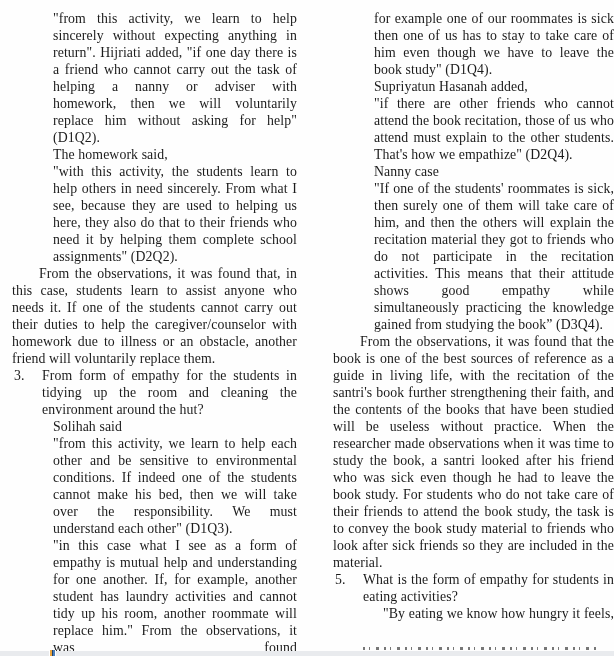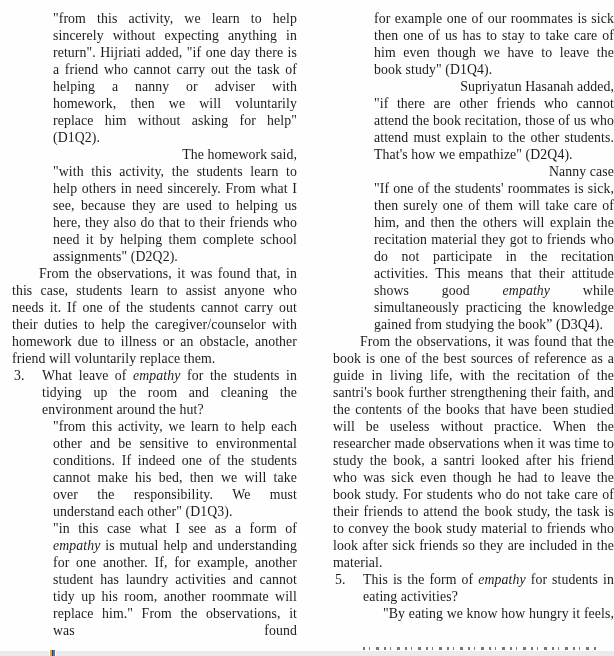--- a/index.html
+++ b/index.html
@@ -16,28 +16,28 @@
     position:absolute;top:10px;
     font-size:13.8px;line-height:17px;
     text-align:justify;
     letter-spacing:.1px;
   }
   .col-left{left:12px;width:285px;}
   .col-right{left:333px;width:281px;}
 
   .block{margin:0;}
   .block.quote{padding-left:41px;}
-  .block.speaker{padding-left:41px;text-align:right;}
+  .block.speaker{padding-left:41px;text-align:left;}
   .block.paragraph{text-indent:27px;}
   .block.numbered{display:flex;}
   .block.numbered .num{flex:none;width:30px;padding-left:2px;box-sizing:border-box;text-align:left;}
   .block.numbered .body{flex:1;text-align:justify;}
   .justify-last{text-align-last:justify;}
   .first-indent{text-indent:9px;}
-  .italic{font-style:italic;}
+  .italic{}
 
   
   .clipped-line{
     position:absolute;left:363px;top:647px;width:236px;height:3px;
     background:repeating-linear-gradient(90deg,
       #4a4a4a 0 2px, transparent 2px 6px,
       #4a4a4a 6px 7px, transparent 7px 13px,
       #4a4a4a 13px 16px, transparent 16px 21px);
     opacity:.75;
   }
@@ -61,35 +61,36 @@
 <body>
 
 <div class="page" style="background: rgb(254, 254, 254); color: rgb(27, 27, 27);">
   <div class="col col-left">
       <div class="block quote"><span>"from this activity, we learn to help sincerely without expecting anything in return". Hijriati added, "if one day there is a friend who cannot carry out the task of helping a nanny or adviser with homework, then we will voluntarily replace him without asking for help" (D1Q2).</span></div>
       <div class="block speaker"><span>The homework said,</span></div>
       <div class="block quote"><span>"with this activity, the students learn to help others in need sincerely. From what I see, because they are used to helping us here, they also do that to their friends who need it by helping them complete school assignments" (D2Q2).</span></div>
       <div class="block paragraph"><span>From the observations, it was found that, in this case, students learn to assist anyone who needs it. If one of the students cannot carry out their duties to help the caregiver/counselor with homework due to illness or an obstacle, another friend will voluntarily replace them.</span></div>
       <div class="block numbered">
         <span class="num">3.</span>
-        <span class="body"><span>What leave of </span><span class="italic">empathy</span><span> for the students in tidying up the room and cleaning the environment around the hut?</span></span>
+        <span class="body"><span>From form of </span><span class="italic">empathy</span><span> for the students in tidying up the room and cleaning the environment around the hut?</span></span>
       </div>
+      <div class="block speaker"><span>Solihah said</span></div>
       <div class="block quote"><span>"from this activity, we learn to help each other and be sensitive to environmental conditions. If indeed one of the students cannot make his bed, then we will take over the responsibility. We must understand each other" (D1Q3).</span></div>
       <div class="block quote justify-last"><span>"in this case what I see as a form of </span><span class="italic">empathy</span><span> is mutual help and understanding for one another. If, for example, another student has laundry activities and cannot tidy up his room, another roommate will replace him." From the observations, it was found</span></div>
     </div>
   <div class="col col-right">
       <div class="block quote"><span>for example one of our roommates is sick then one of us has to stay to take care of him even though we have to leave the book study" (D1Q4).</span></div>
       <div class="block speaker"><span>Supriyatun Hasanah added,</span></div>
       <div class="block quote"><span>"if there are other friends who cannot attend the book recitation, those of us who attend must explain to the other students. That's how we empathize" (D2Q4).</span></div>
       <div class="block speaker"><span>Nanny case</span></div>
       <div class="block quote"><span>"If one of the students' roommates is sick, then surely one of them will take care of him, and then the others will explain the recitation material they got to friends who do not participate in the recitation activities. This means that their attitude shows good </span><span class="italic">empathy</span><span> while simultaneously practicing the knowledge gained from studying the book” (D3Q4).</span></div>
       <div class="block paragraph"><span>From the observations, it was found that the book is one of the best sources of reference as a guide in living life, with the recitation of the santri's book further strengthening their faith, and the contents of the books that have been studied will be useless without practice. When the researcher made observations when it was time to study the book, a santri looked after his friend who was sick even though he had to leave the book study. For students who do not take care of their friends to attend the book study, the task is to convey the book study material to friends who look after sick friends so they are included in the material.</span></div>
       <div class="block numbered">
         <span class="num">5.</span>
-        <span class="body"><span>This is the form of </span><span class="italic">empathy</span><span> for students in eating activities?</span></span>
+        <span class="body"><span>What is the form of </span><span class="italic">empathy</span><span> for students in eating activities?</span></span>
       </div>
       <div class="block quote justify-last first-indent"><span>"By eating we know how hungry it feels,</span></div>
     </div>
 
   <div class="clipped-line"></div>
   <div class="bottom-strip" style="background: rgb(233, 235, 238);"></div>
   <div class="icon-frag"></div>
 </div>
 
 </body></html>

